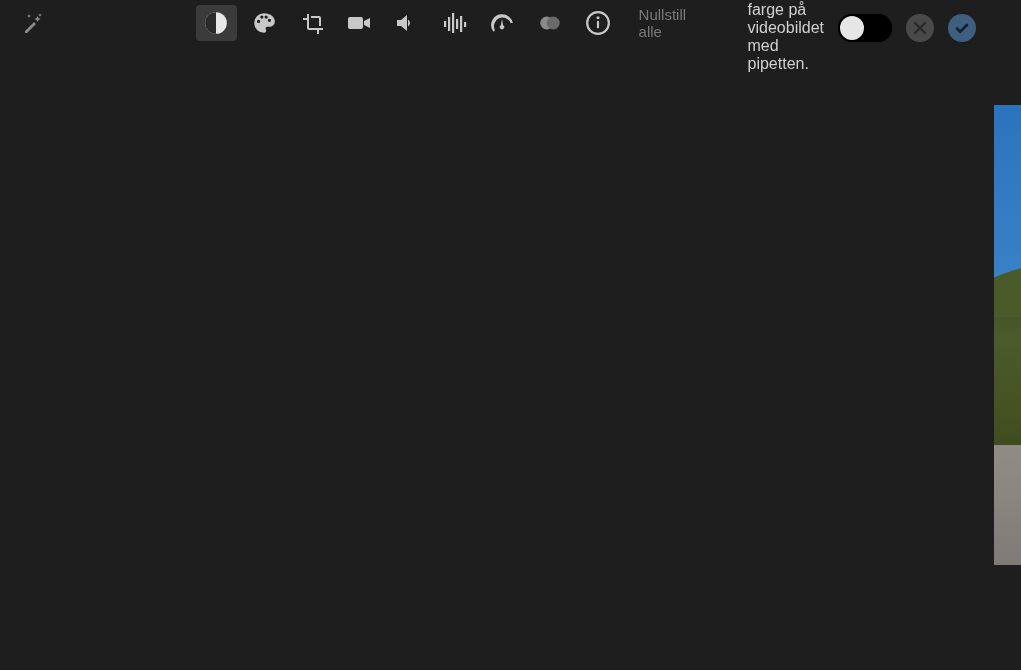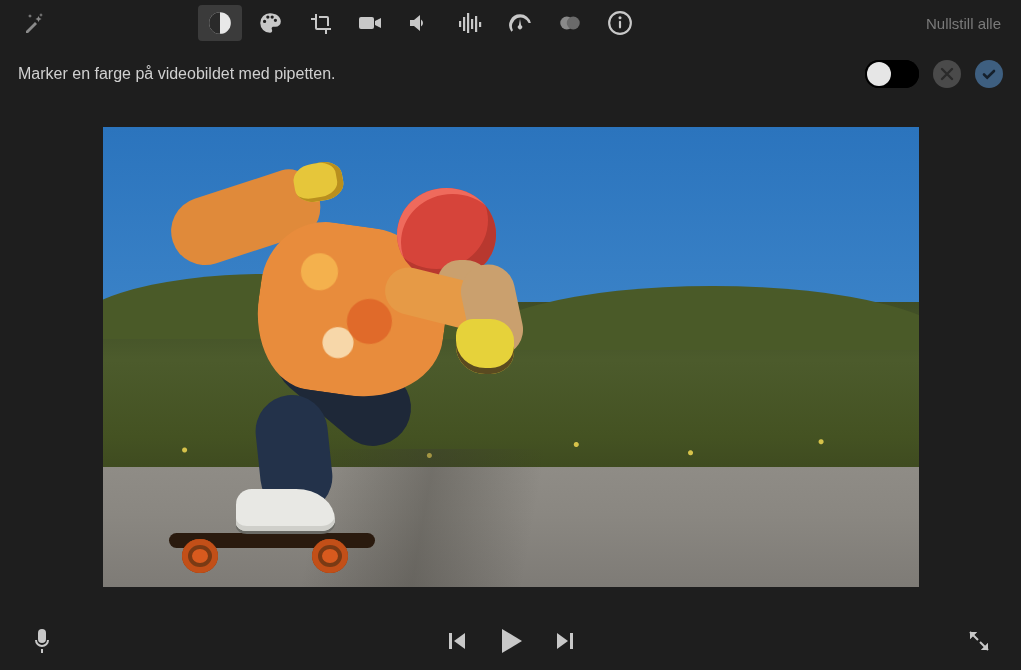--- a/index.html
+++ b/index.html
@@ -1,17 +1,17 @@
 <!DOCTYPE html>
 <html><head>
 <meta charset="utf-8">
 <style>
   * { box-sizing: border-box; margin: 0; padding: 0; }
   html, body { width: 1021px; height: 670px; background: #1e1e1e; color: #c8c8c8; font-family: -apple-system, Helvetica, Arial, sans-serif; overflow: hidden; }
-  .app { width: 100%; height: 100%; display: flex; flex-direction: column; }
+  .app { width: 100%; height: 100%; display: flex; flex-direction: row; }
 
   
   .toolbar { height: 46px; display: flex; align-items: center; padding: 0 12px; gap: 6px; }
   .wand-wrap { width: 44px; display:flex; justify-content:center; }
   .tool-gap { flex: 0 0 130px; }
   .tool-btn { width: 44px; height: 36px; display: flex; align-items: center; justify-content: center; border-radius: 4px; cursor: pointer; }
   .tool-btn.active { background: #3b3b3b; }
   .tool-btn svg { display:block; }
   .spacer { flex: 1; }
   .reset-all { font-size: 15px; color: #7a7a7a; cursor: pointer; padding: 4px 8px; }

